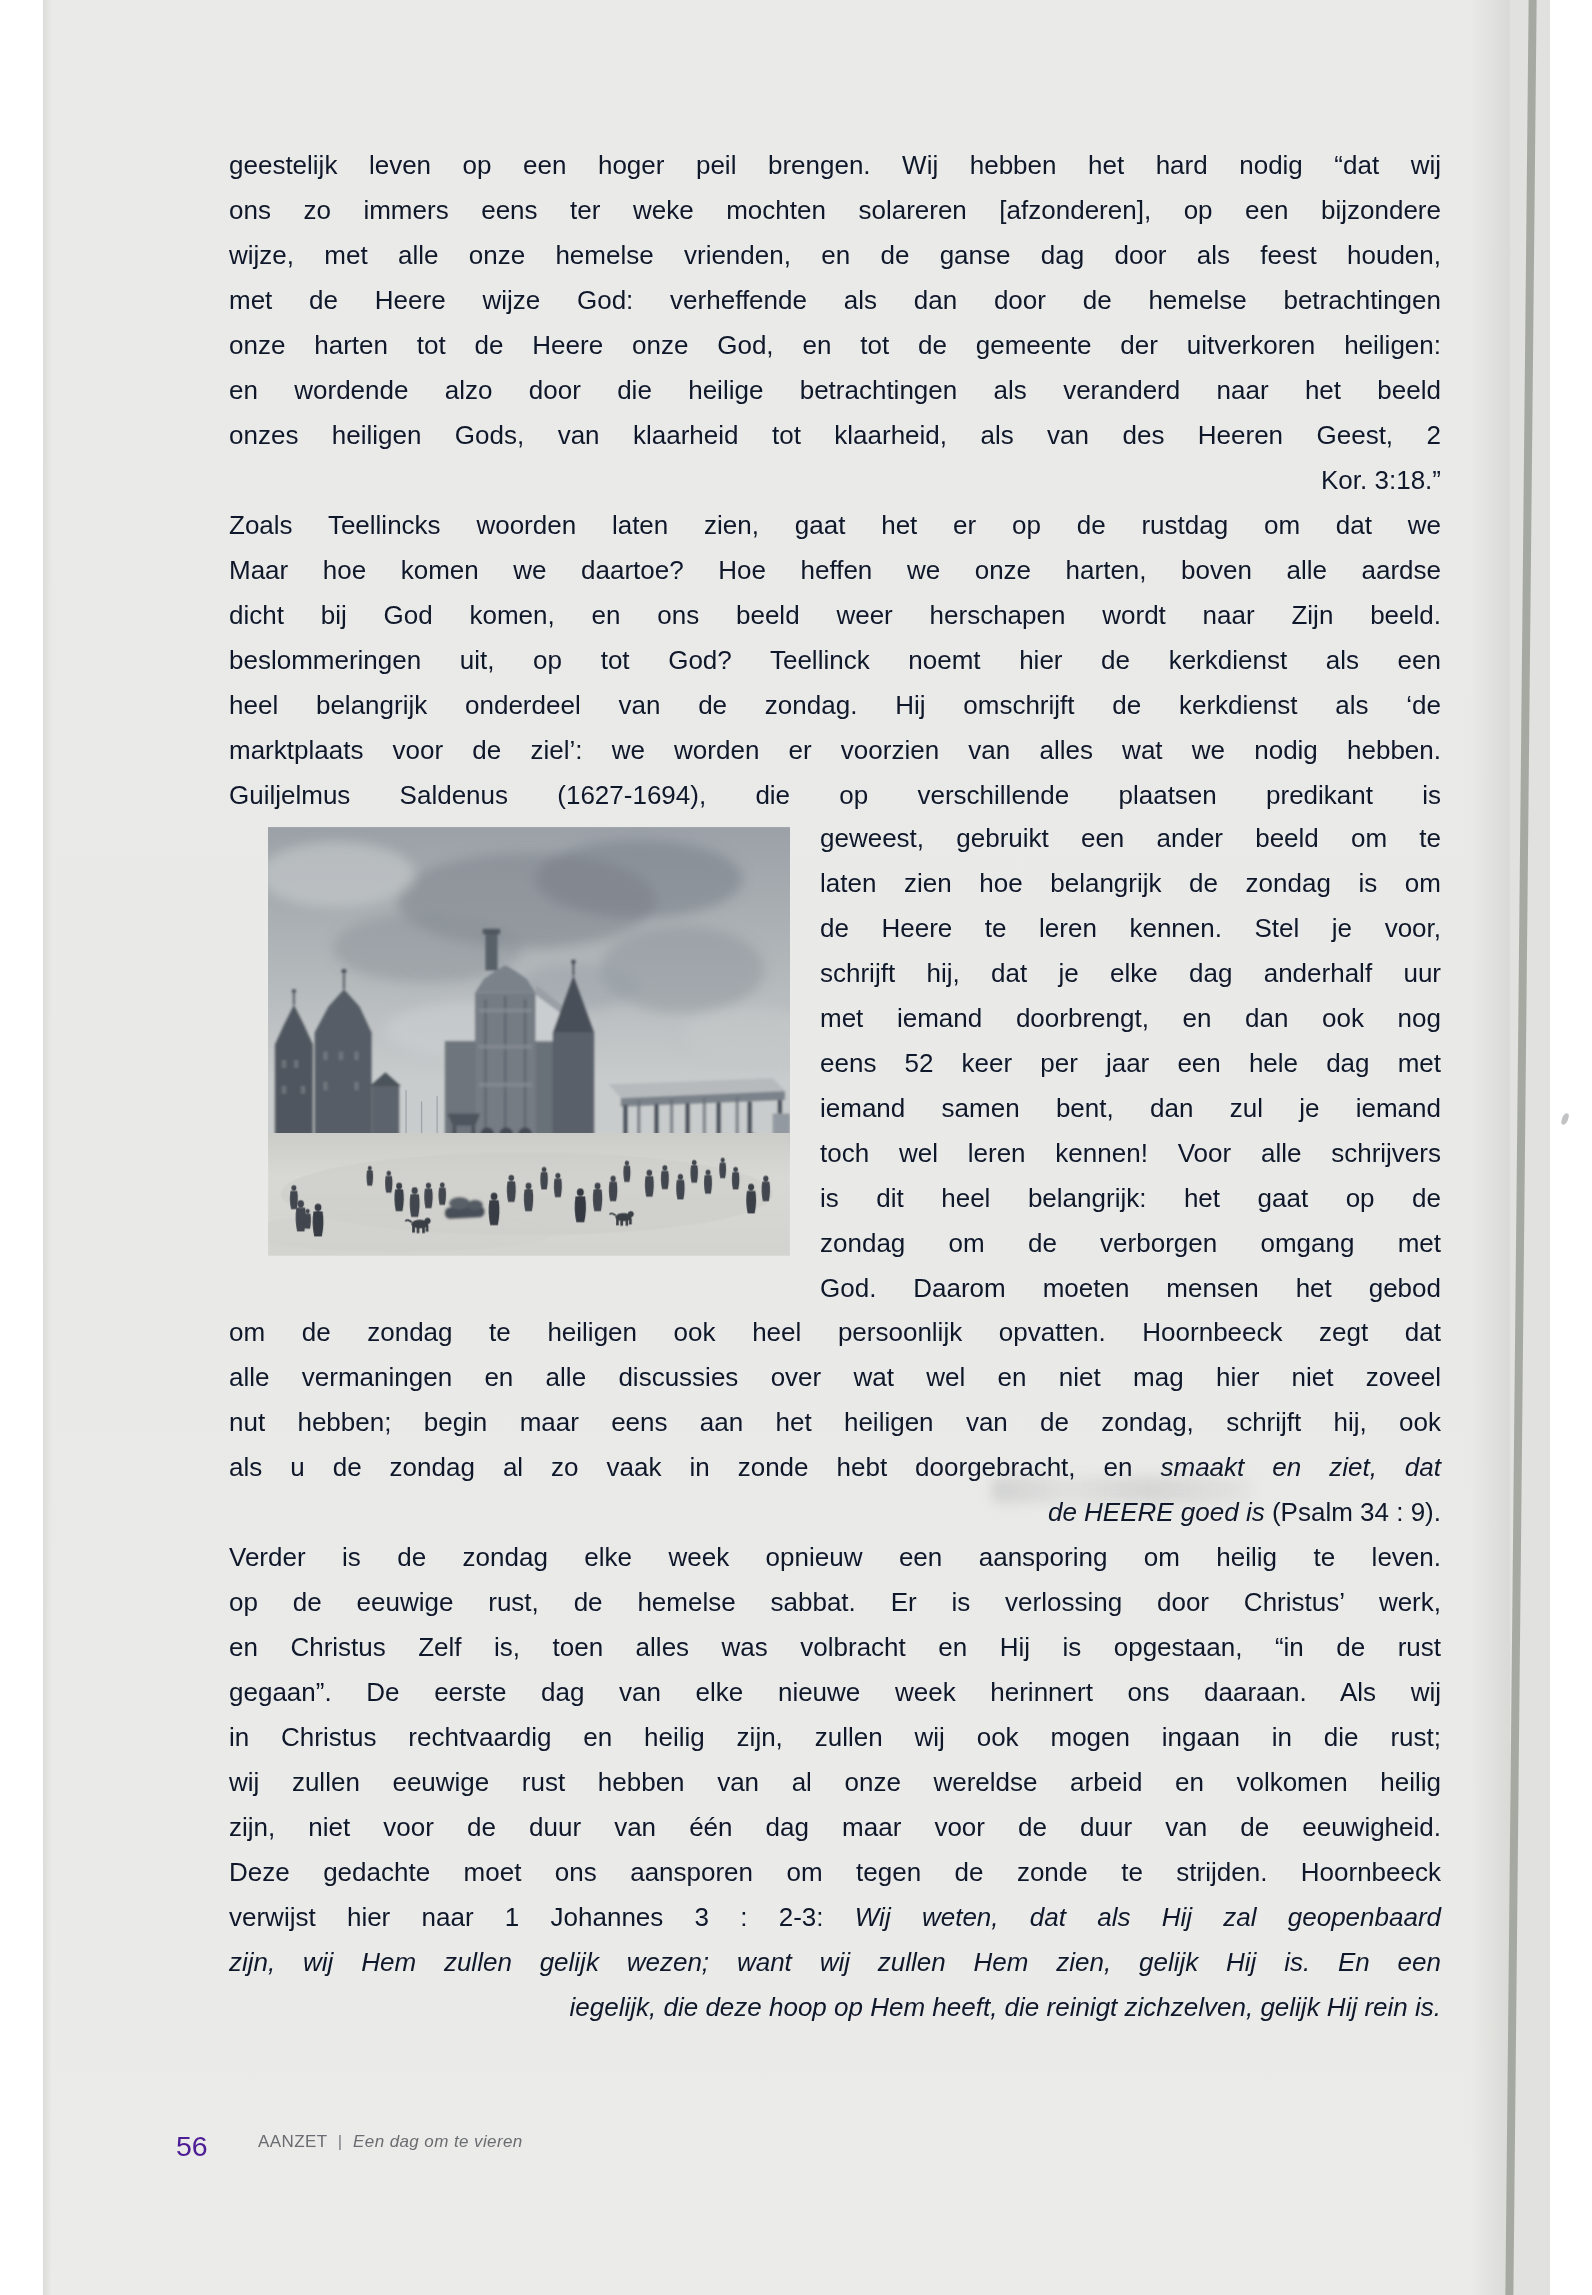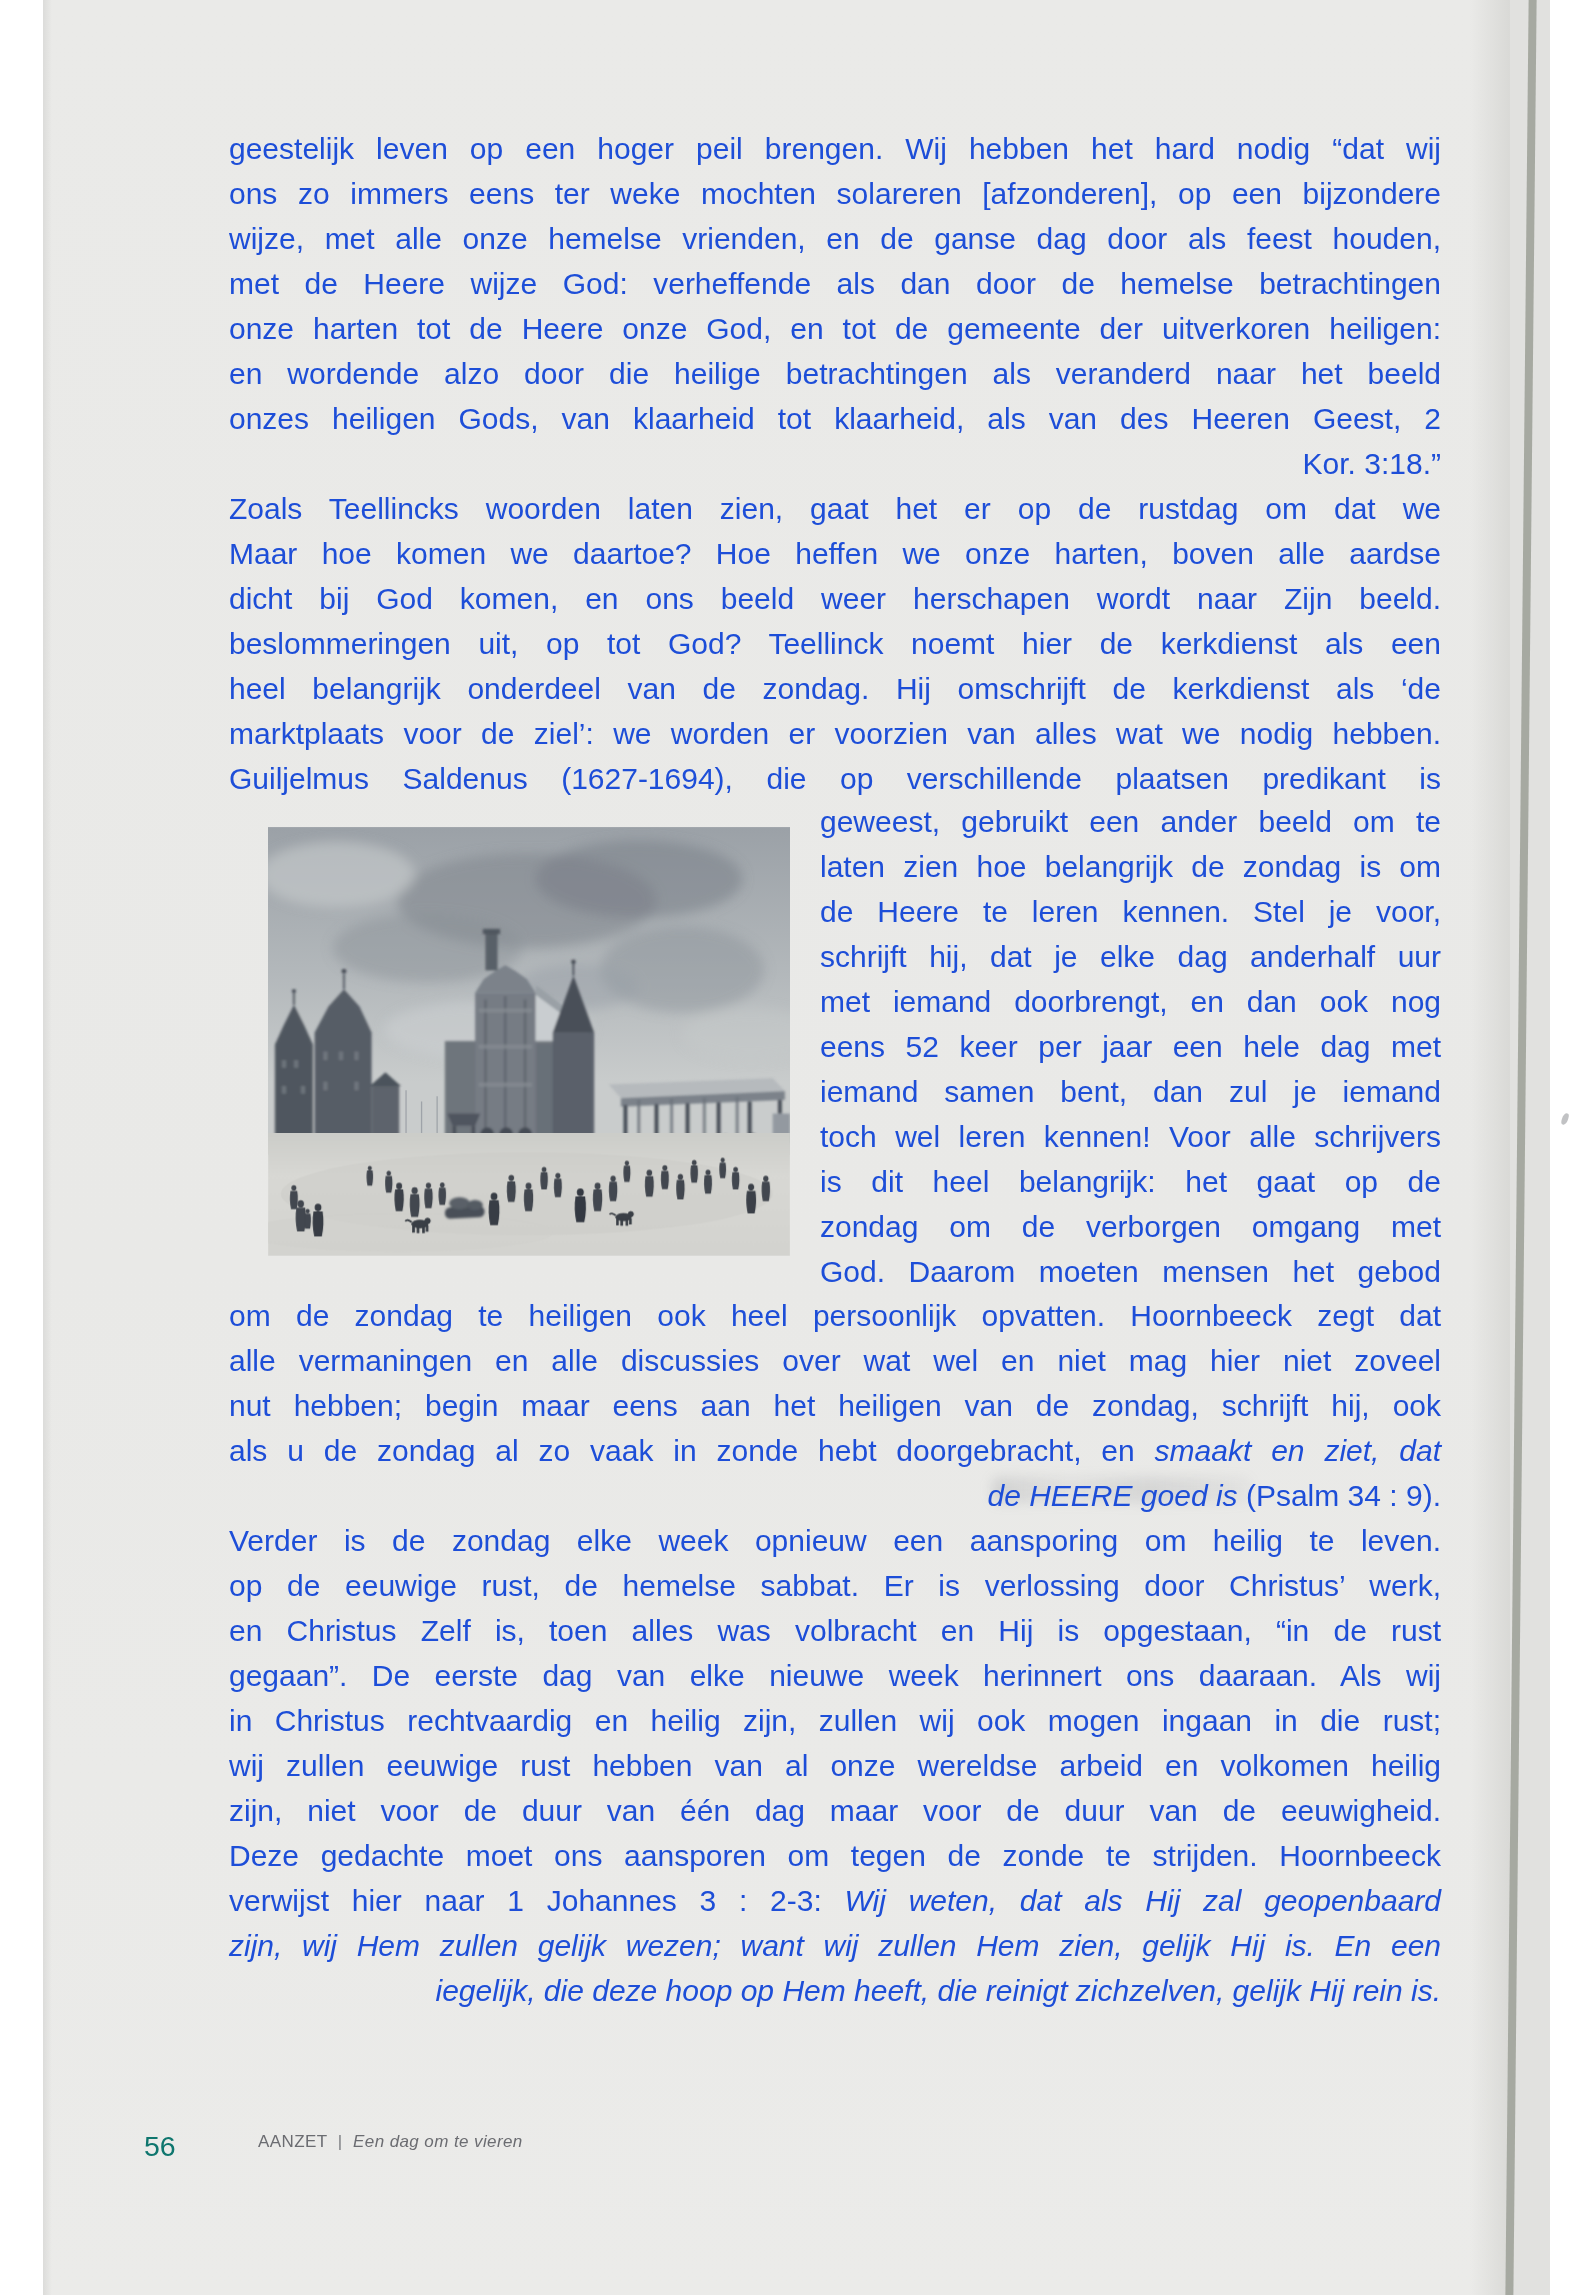--- a/index.html
+++ b/index.html
@@ -11,36 +11,36 @@
   #page::before{content:"";position:absolute;left:0;top:0;width:8.6px;height:100%;
         background:linear-gradient(90deg,#dcdcda,rgba(234,234,232,0));}
   #page::after{content:"";position:absolute;right:0;top:0;width:40px;height:100%;
         background:linear-gradient(90deg,rgba(234,234,232,0),#d9d9d6);}
   #edge-strip{position:absolute;left:1510px;top:0;width:40px;height:2295px;background:#e1e1df;}
   #edge-line{position:absolute;left:1517px;top:-17.3px;width:7.8px;height:2330px;background:#a6a9a1;
         transform:rotate(0.58deg);}
   #margin-right{position:absolute;left:1550px;top:0;width:42px;height:2295px;background:#ffffff;}
 
   
-  .tblock{position:absolute;color:#1d4ed8;font-size:30px;}
+  .tblock{position:absolute;color:#0f172a;font-size:26px;margin-top:17px;}
   #block-a{left:229px;top:126px;width:1212px;}
   #block-b{left:820px;top:799px;width:621px;}
   #block-c{left:229px;top:1293px;width:1212px;}
   #block-a .line,#block-c .line{height:45px;line-height:45px;}
   #block-b .line{height:45px;line-height:45px;}
   .line{text-align:right;overflow:visible;}
   .line.full{text-align:justify;text-align-last:justify;}
   .it{font-style:italic;}
 
   
   #painting{position:absolute;left:268px;top:827px;width:522px;height:429px;margin:0;padding:0;}
   #painting svg{display:block;width:100%;height:100%;}
 
   
-  #footer-number{position:absolute;left:144px;top:2130px;font-size:28.5px;color:#0f766e;}
+  #footer-number{position:absolute;left:176px;top:2130px;font-size:28.5px;color:#4c1d95;}
   #footer-title{position:absolute;left:258px;top:2132px;font-size:17px;color:#6b6c71;letter-spacing:0.4px;}
   #footer-title .sep{margin:0 10.4px;color:#7b7c80;}
   
   #bleed1{position:absolute;left:992px;top:1477px;width:259px;height:26px;border-radius:7.8px;
         background:linear-gradient(90deg,rgba(115,117,124,.20),rgba(115,117,124,.07) 30%,
                    rgba(115,117,124,.17) 60%,rgba(115,117,124,.05));filter:blur(6px);}
   #speck1{position:absolute;left:1562px;top:1113px;width:6px;height:12px;border-radius:60% 40% 55% 45%;
         background:#8e9094;opacity:.55;transform:rotate(18deg);}
 </style>
 </head>

